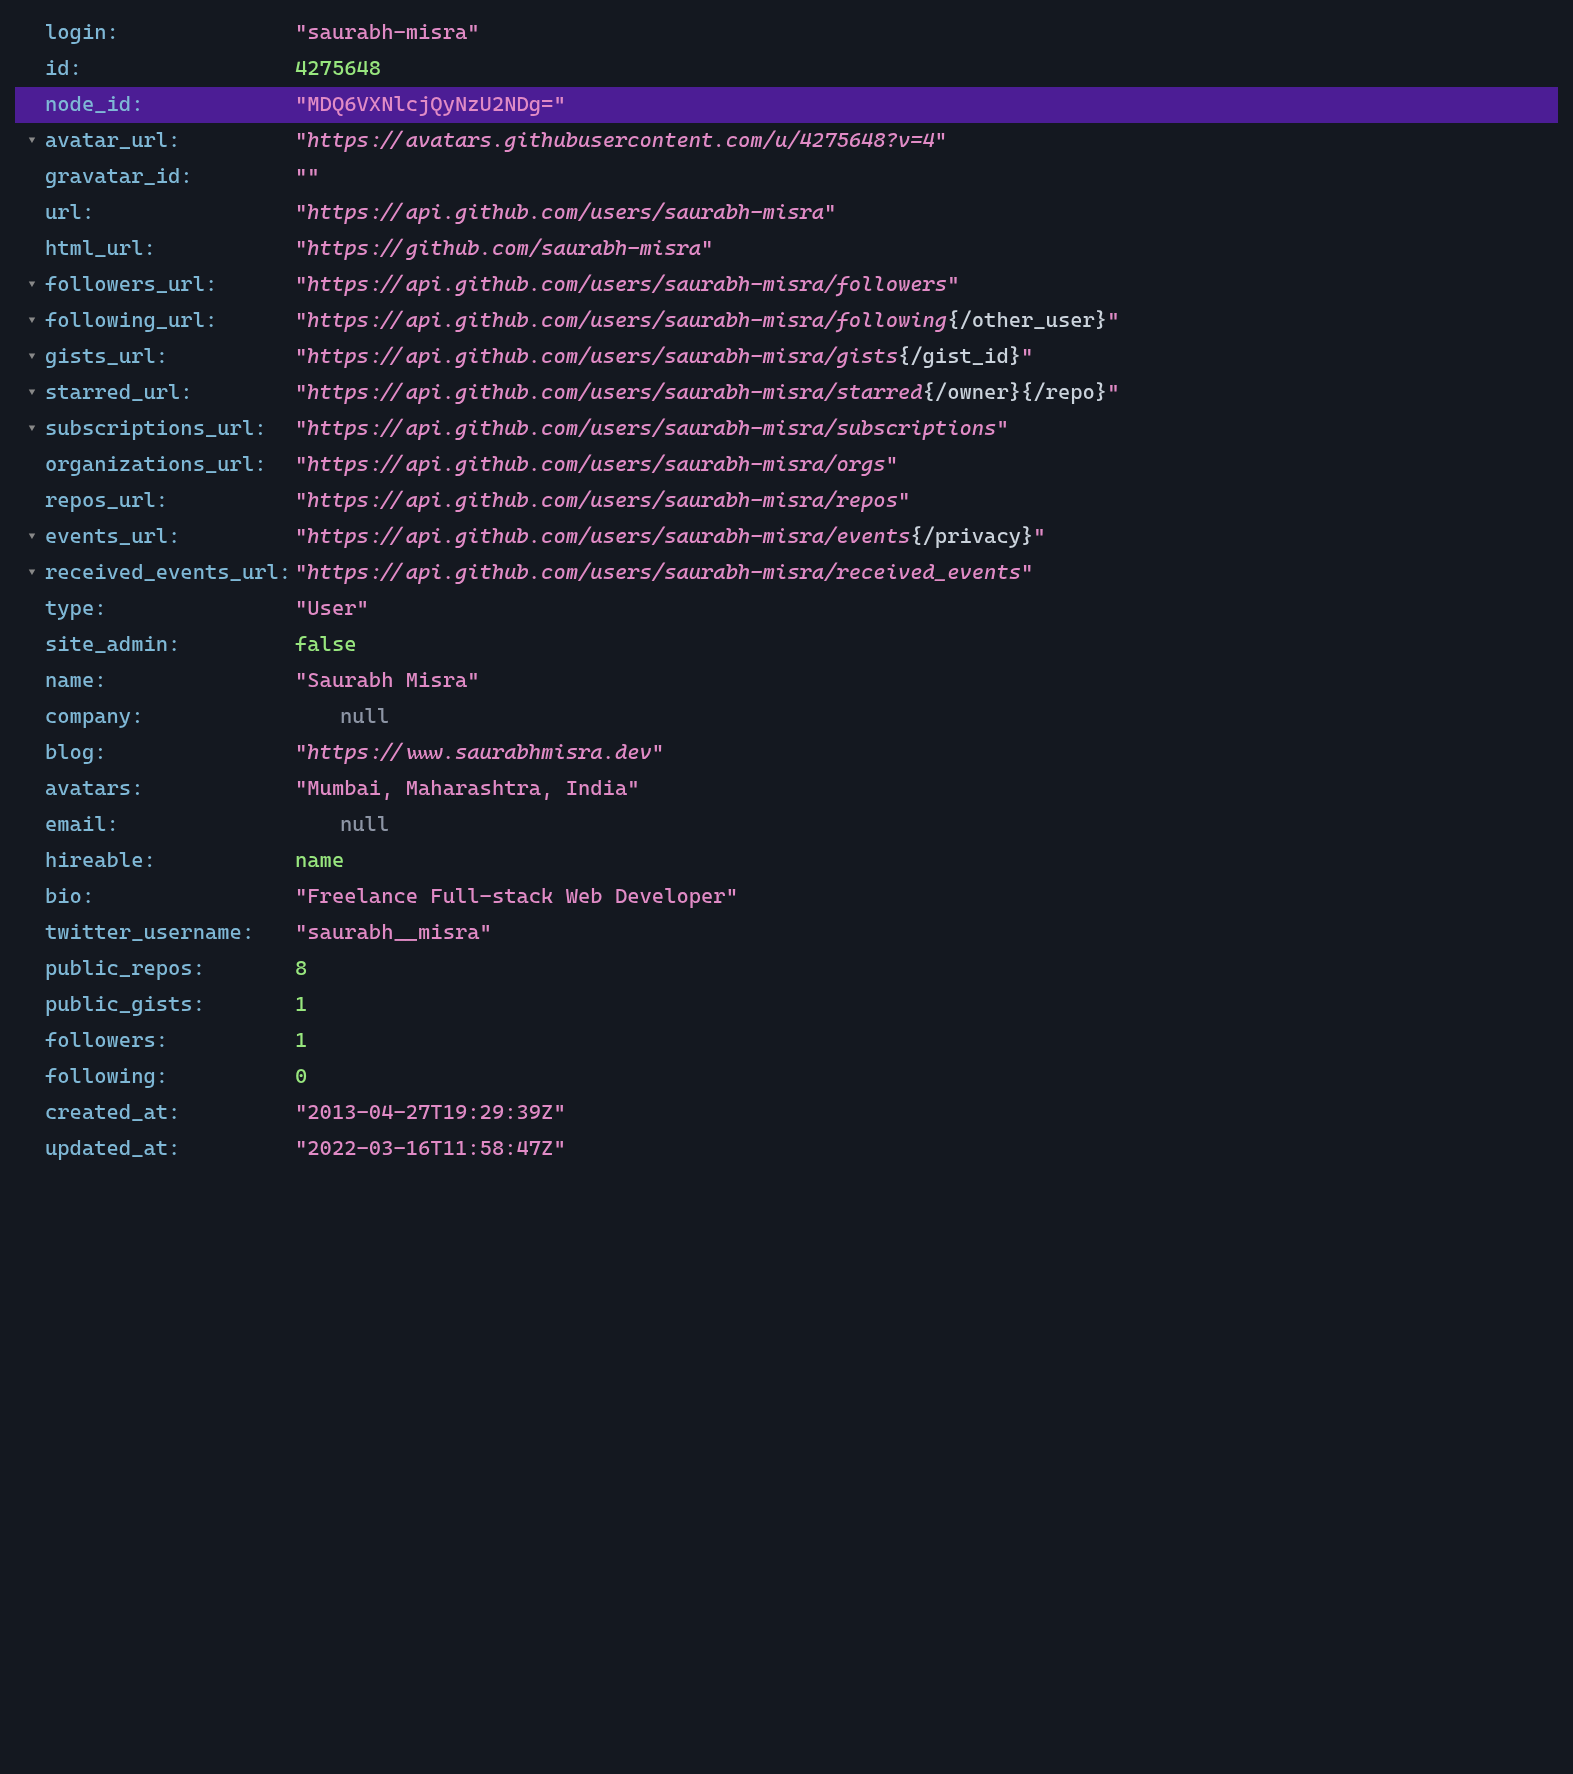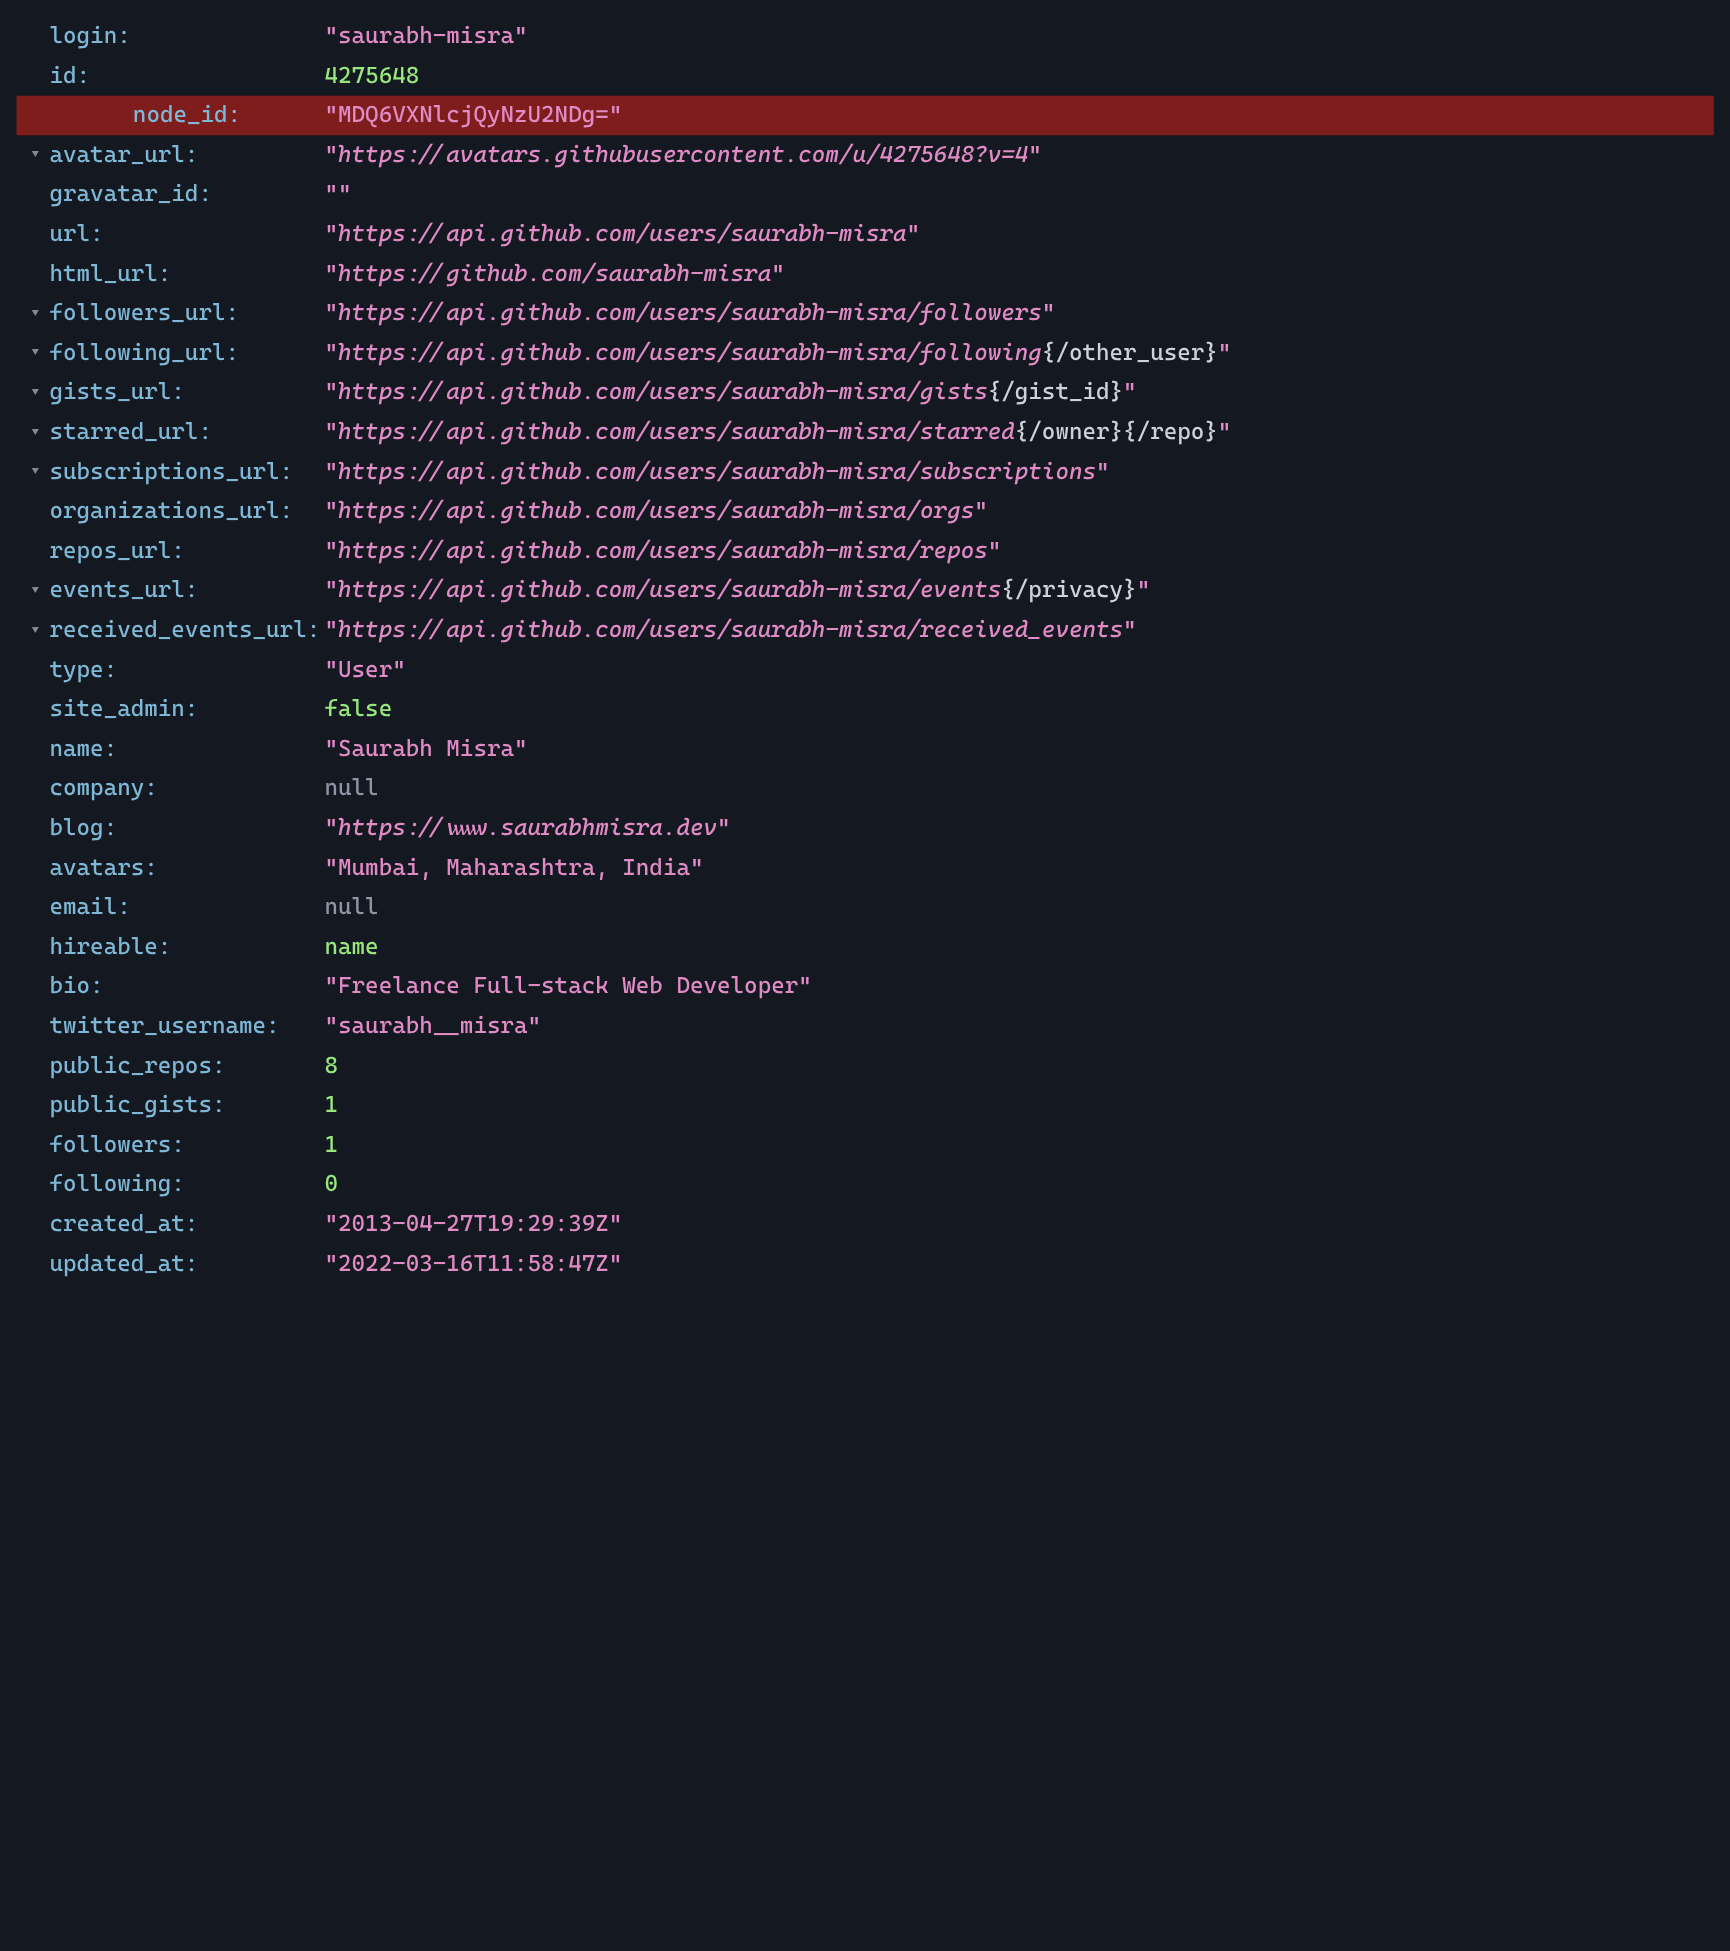--- a/index.html
+++ b/index.html
@@ -17,22 +17,21 @@
     .json-tree {
       padding: 15px;
     }
     .row {
       display: flex;
       align-items: center;
       padding-left: 30px;
       min-height: 36px;
     }
     .row.highlighted {
-      background: #7f1d1d;
-      text-align: center;
+      background: #4c1d95;
     }
     .toggle {
       width: 18px;
       margin-left: -22px;
       margin-right: 4px;
       color: #888;
       font-size: 11px;
       cursor: pointer;
       display: inline-flex;
       align-items: center;
@@ -69,20 +68,21 @@
       font-style: normal;
     }
     .number {
       color: #98e67e;
     }
     .bool {
       color: #98e67e;
     }
     .null {
       color: #8d95a5;
+      margin-left: 45px;
     }
   </style>
 </head>
 <body>
 
 <div class="json-tree" id="tree">
     <div class="row">
       <span class="toggle hidden">▼</span>
       <span class="key">login</span>
       <span class="value"><span class="string">"saurabh-misra"</span></span>

